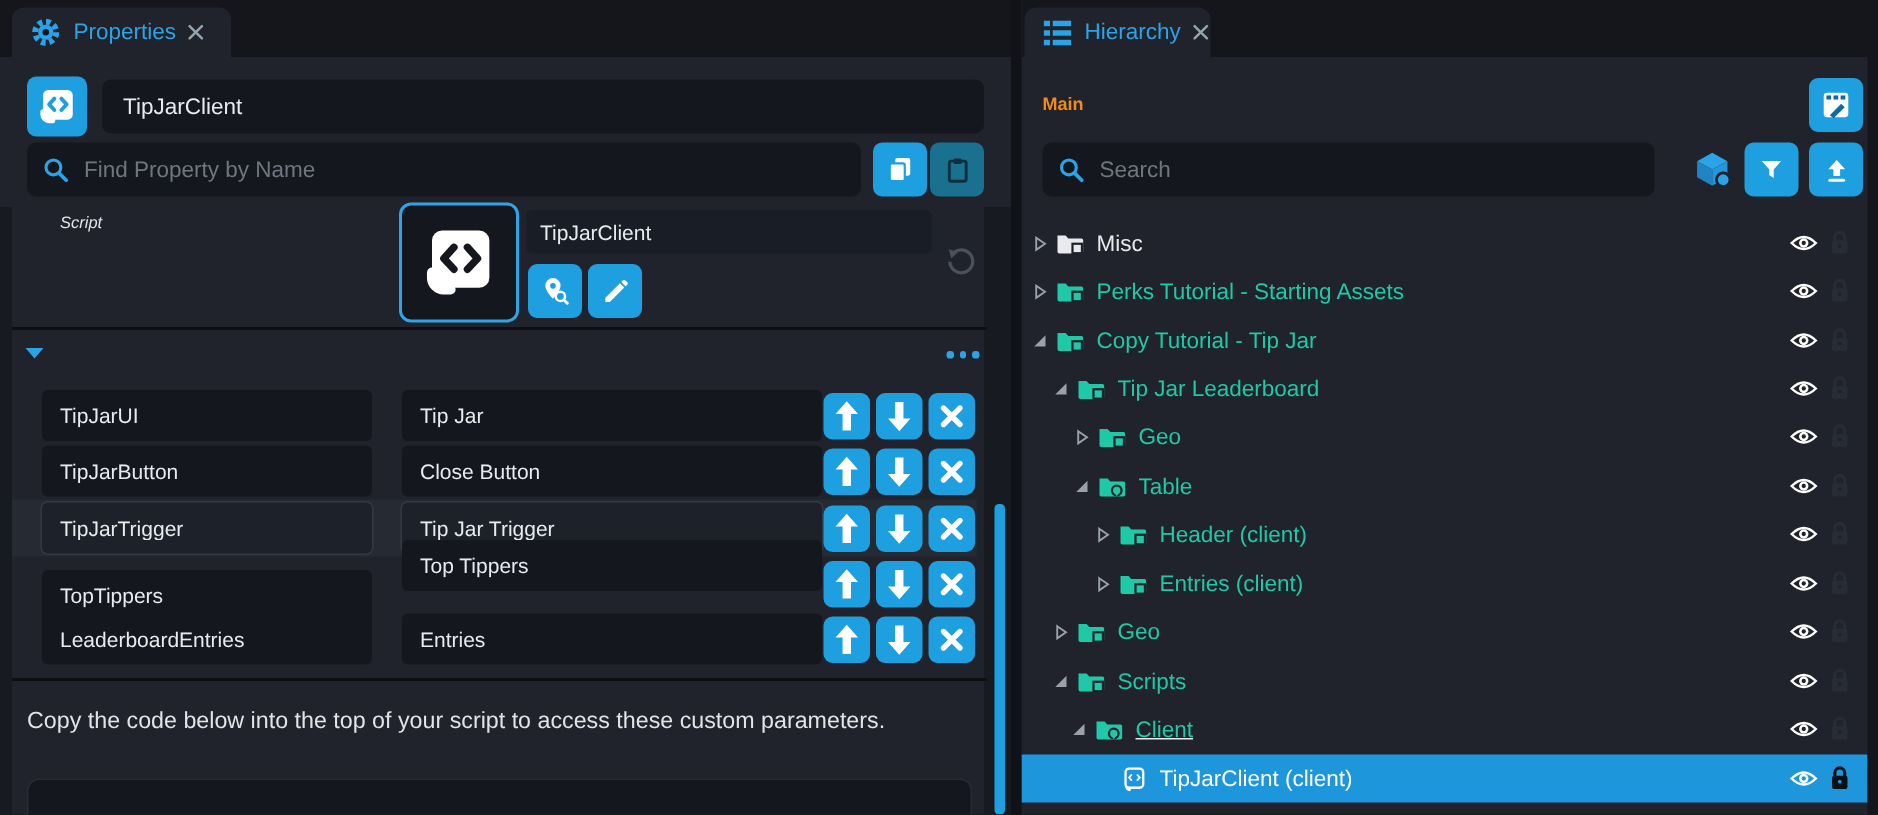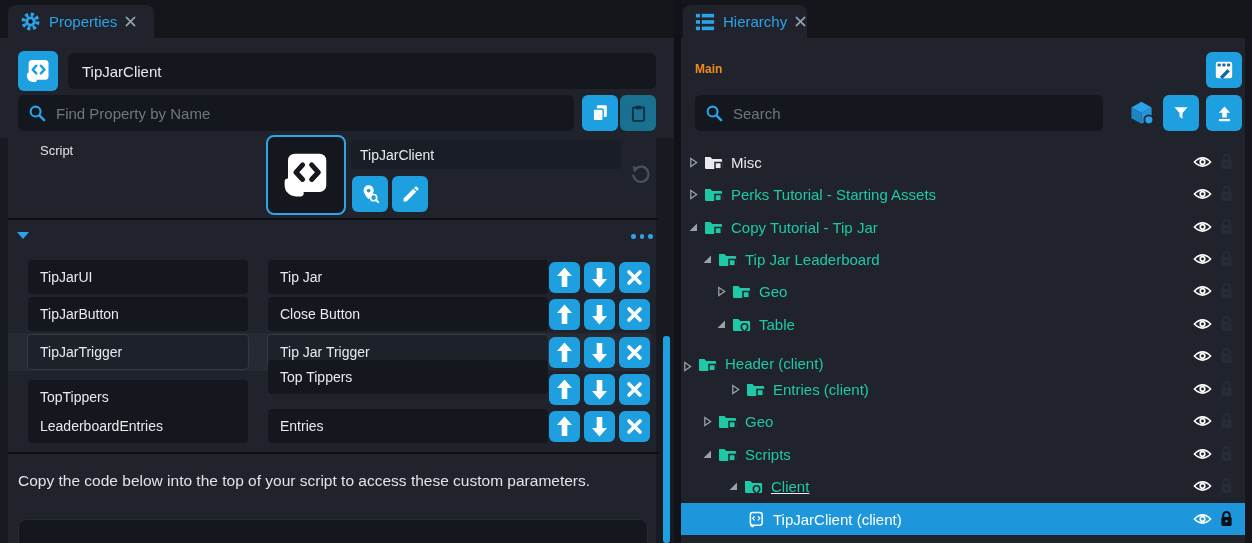--- a/index.html
+++ b/index.html
@@ -105,21 +105,21 @@
           <rect x="4.5" y="4" width="13" height="15.5" rx="1.5" fill="none" stroke="#0e2f3f" stroke-width="2.2"></rect>
           <rect x="8" y="2" width="6" height="4.2" rx="1" fill="#0e2f3f"></rect>
         </svg>
     </span>
   </div>
 
   <div class="abs" style="left:0;top:138px;width:8px;height:405px;background:var(--bg-strip);"></div>
   <div class="abs" style="left:656px;top:138px;width:18px;height:405px;background:var(--bg-strip);"></div>
   <div class="abs" style="left:663px;top:336px;width:7px;height:207px;background:var(--blue);border-radius:3px;"></div>
 
-  <div class="abs" style="left:40px;top:143px;font-size:13px;color:#e0e3e7;">Script</div>
+  <div class="abs" style="left:40px;top:143px;font-size:11px;color:#e0e3e7;font-style:italic;">Script</div>
   <div class="abs" style="left:266px;top:135px;width:80px;height:80px;background:var(--bg-field);border:2px solid #2da5e8;border-radius:8px;display:flex;align-items:center;justify-content:center;">
     <svg viewBox="0 0 24 24" width="54" height="54">
       <rect x="4" y="2.5" width="17" height="17" rx="3" fill="#fff"></rect>
       <path d="M4 15 v1.5 a3.5 3.5 0 0 0 3.5 3.5 h2" fill="none" stroke="#fff" stroke-width="3" stroke-linecap="round"></path>
       <path d="M10.5 7.5 L7.5 10.8 L10.5 14 M14.5 7.5 L17.5 10.8 L14.5 14" fill="none" stroke="#14171e" stroke-width="2.2" stroke-linecap="round" stroke-linejoin="round"></path>
     </svg>
   </div>
   <input class="field abs" style="left: 351px; top: 140px; width: 270px; height: 29px; padding: 0px 9px; font-size: 14px; background: rgb(25, 29, 37); border-radius: 4px;" value="TipJarClient">
   <div class="btn" style="left:352px;top:176px;">
     <span style="display:flex;">
@@ -476,21 +476,21 @@
           <circle cx="10" cy="7" r="3.3" fill="#fff"></circle>
           <circle cx="10" cy="7" r="1.5" fill="currentColor"></circle>
         </svg></span>
     <span class="lockb"><svg viewBox="0 0 16 18" width="15" height="17">
           <path d="M4.5 8 V5.5 a3.5 3.5 0 0 1 7 0 V8" fill="none" stroke="currentColor" stroke-width="2.2"></path>
           <rect x="2.5" y="7.5" width="11" height="9.5" rx="1.5" fill="currentColor"></rect>
           <circle class="kh" cx="8" cy="11.8" r="1.3" fill="#20232b"></circle>
         </svg></span>
   </div>
 
-  <div class="trow teal" style="top:340px;align-items:flex-end;">
+  <div class="trow teal" style="top:340px;padding-left:48px;">
     <span class="arrow">
         <svg viewBox="0 0 10 12" width="9" height="11">
           <path d="M2 1.5 L8.5 6 L2 10.5 Z" fill="none" stroke="#9aa1a9" stroke-width="1.4"></path>
         </svg>
       </span>
     <span class="ficon">
         <svg viewBox="0 0 19 16" width="19" height="16">
           <path d="M1 3 h5.4 l1.8 2 H17 a1.1 1.1 0 0 1 1.1 1.1 V13.8 a1.2 1.2 0 0 1-1.2 1.2 H2.2 A1.2 1.2 0 0 1 1 13.8 Z" fill="currentColor"></path>
           <rect x="11" y="8.5" width="6.3" height="6.3" fill="currentColor" stroke="#20232b" stroke-width="1.5"></rect>
         </svg>
@@ -576,21 +576,21 @@
           <circle cx="10" cy="7" r="3.3" fill="#fff"></circle>
           <circle cx="10" cy="7" r="1.5" fill="currentColor"></circle>
         </svg></span>
     <span class="lockb"><svg viewBox="0 0 16 18" width="15" height="17">
           <path d="M4.5 8 V5.5 a3.5 3.5 0 0 1 7 0 V8" fill="none" stroke="currentColor" stroke-width="2.2"></path>
           <rect x="2.5" y="7.5" width="11" height="9.5" rx="1.5" fill="currentColor"></rect>
           <circle class="kh" cx="8" cy="11.8" r="1.3" fill="#20232b"></circle>
         </svg></span>
   </div>
 
-  <div class="trow teal" style="top:470px;padding-left:46px;text-decoration:underline;">
+  <div class="trow teal" style="top:470px;padding-left:32px;text-decoration:underline;">
     <span class="arrow">
         <svg viewBox="0 0 10 10" width="10" height="10">
           <path d="M9 1.5 V9 H1.5 Z" fill="#9aa1a9"></path>
         </svg>
       </span>
     <span class="ficon">
         <svg viewBox="0 0 19 16" width="19" height="16">
           <path d="M1 3 h5.4 l1.8 2 H17 a1.1 1.1 0 0 1 1.1 1.1 V13.8 a1.2 1.2 0 0 1-1.2 1.2 H2.2 A1.2 1.2 0 0 1 1 13.8 Z" fill="currentColor"></path>
           <circle cx="12.5" cy="11" r="3.2" fill="currentColor" stroke="#20232b" stroke-width="1.5"></circle>
           <path d="M12.5 14.8 l-1.4-2 h2.8 Z" fill="currentColor"></path>

